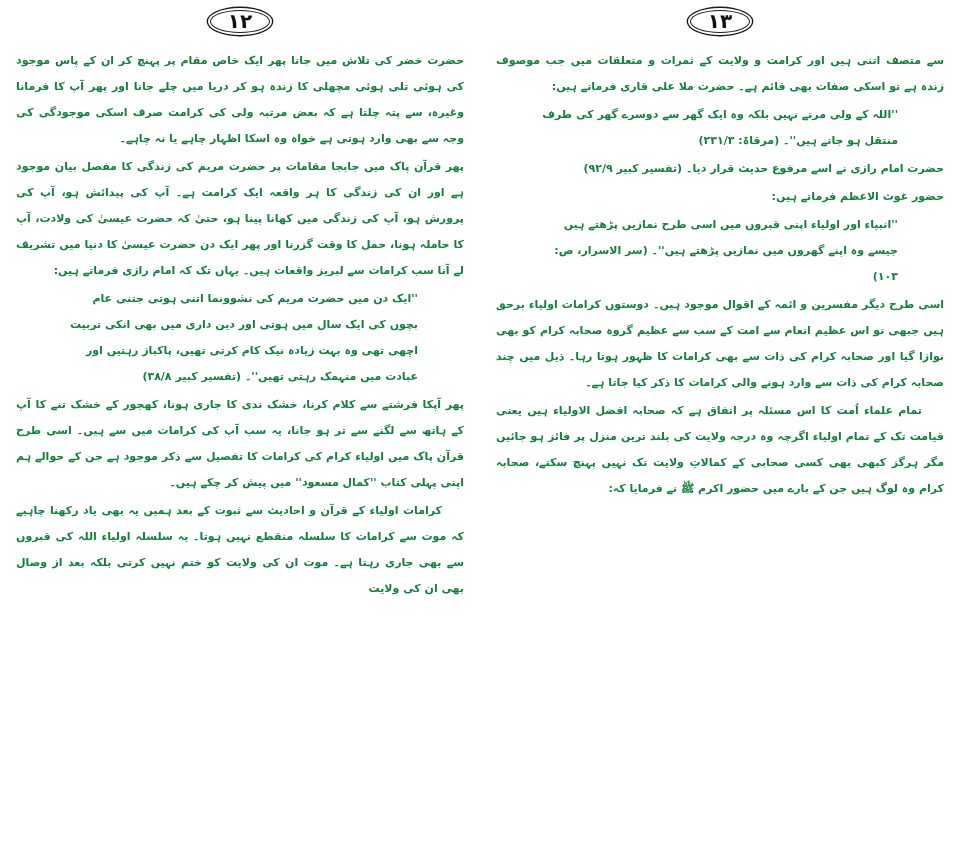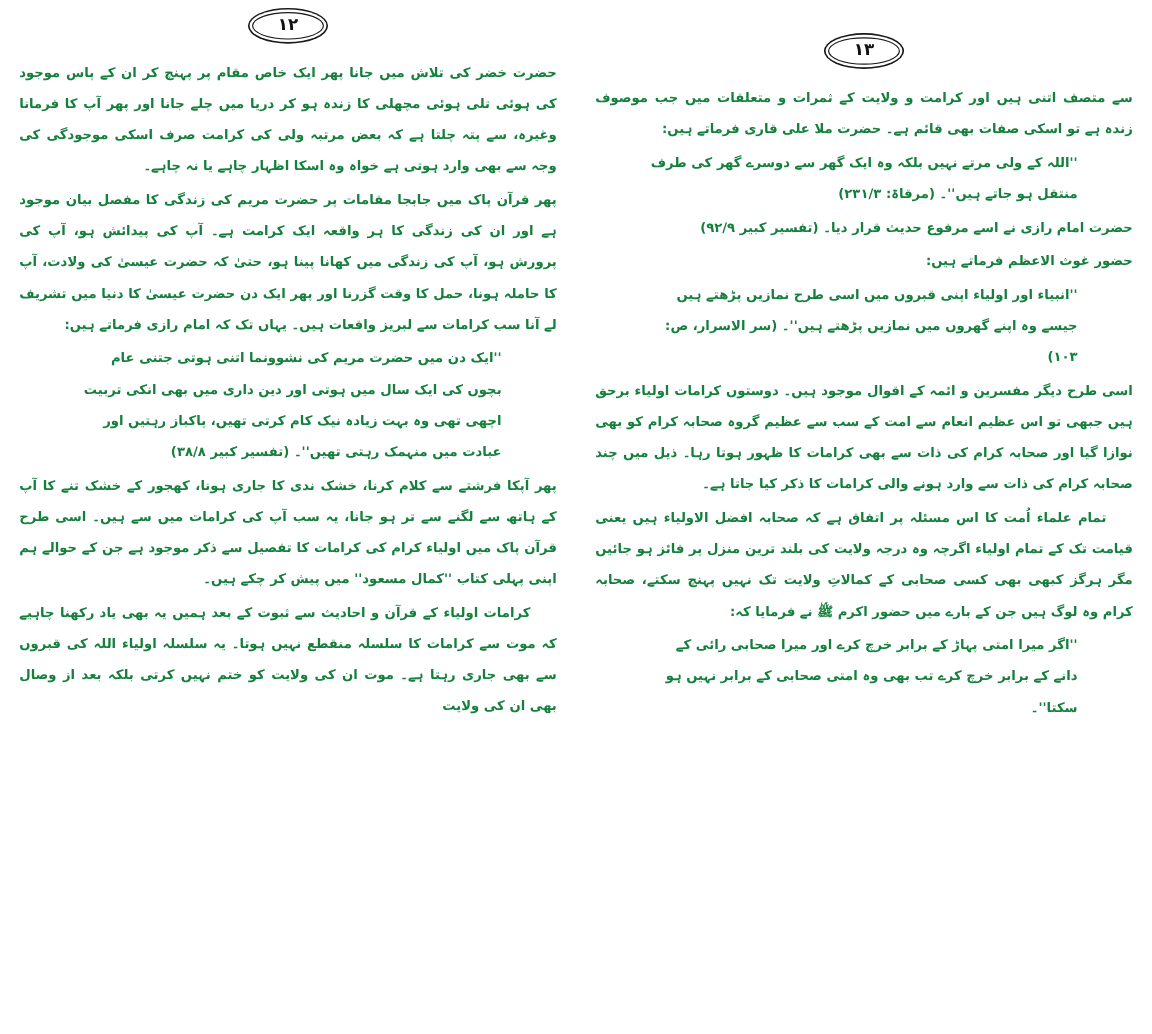--- a/index.html
+++ b/index.html
@@ -21,34 +21,34 @@
     height: 862px;
     background: #ffffff;
   }
   .page {
     width: 480px;
     box-sizing: border-box;
     padding: 8px 16px 10px 16px;
     overflow: hidden;
     direction: rtl;
   }
-  .page.left  { border-left: none; margin-top: 21px; }
+  .page.left  { border-left: none; }
   .badge-wrap {
     text-align: center;
     margin: 2px 0 8px 0;
     height: 30px;
   }
   .badge {
     display: inline-block;
     min-width: 30px;
     padding: 2px 14px 3px 14px;
     border: 1.6px solid #1a1a1a;
     border-radius: 50%;
     box-shadow: 0 0 0 2px #ffffff, 0 0 0 3.4px #1a1a1a;
-    font-size: 14px;
+    font-size: 20px;
     font-weight: bold;
     line-height: 16px;
     color: #111;
     background: #fff;
   }
   p {
     margin: 0 0 2px 0;
     font-size: 11px;
     line-height: 26px;
     font-weight: bold;
@@ -75,21 +75,20 @@
     <div class="badge-wrap">
       <span class="badge">۱۳</span>
     </div>
     <p class="body">سے متصف اتنی ہیں اور کرامت و ولایت کے ثمرات و متعلقات میں جب موصوف زندہ ہے تو اسکی صفات بھی قائم ہے۔ حضرت ملا علی قاری فرماتے ہیں:</p>
     <p class="quote">''اللہ کے ولی مرتے نہیں بلکہ وہ ایک گھر سے دوسرے گھر کی طرف منتقل ہو جاتے ہیں''۔ (مرقاۃ: ۲۳۱/۳)</p>
     <p class="body">حضرت امام رازی نے اسے مرفوع حدیث قرار دیا۔ (تفسیر کبیر ۹۲/۹)</p>
     <p class="body">حضور غوث الاعظم فرماتے ہیں:</p>
     <p class="quote">''انبیاء اور اولیاء اپنی قبروں میں اسی طرح نمازیں پڑھتے ہیں جیسے وہ اپنے گھروں میں نمازیں پڑھتے ہیں''۔ (سر الاسرار، ص: ۱۰۳)</p>
     <p class="body">اسی طرح دیگر مفسرین و ائمہ کے اقوال موجود ہیں۔ دوستوں کرامات اولیاء برحق ہیں جبھی تو اس عظیم انعام سے امت کے سب سے عظیم گروہ صحابہ کرام کو بھی نوازا گیا اور صحابہ کرام کی ذات سے بھی کرامات کا ظہور ہوتا رہا۔ ذیل میں چند صحابہ کرام کی ذات سے وارد ہونے والی کرامات کا ذکر کیا جاتا ہے۔</p>
     <p class="body indent">تمام علماء اُمت کا اس مسئلہ پر اتفاق ہے کہ صحابہ افضل الاولیاء ہیں یعنی قیامت تک کے تمام اولیاء اگرچہ وہ درجہ ولایت کی بلند ترین منزل پر فائز ہو جائیں مگر ہرگز کبھی بھی کسی صحابی کے کمالاتِ ولایت تک نہیں پہنچ سکتے، صحابہ کرام وہ لوگ ہیں جن کے بارے میں حضور اکرم ﷺ نے فرمایا کہ:</p>
-    <p class="quote">''اگر میرا امتی پہاڑ کے برابر خرچ کرے اور میرا صحابی رائی کے دانے کے برابر خرچ کرے تب بھی وہ امتی صحابی کے برابر نہیں ہو سکتا''۔</p>
   </section>
 
   <section class="page right">
     <div class="badge-wrap">
       <span class="badge">۱۲</span>
     </div>
     <p class="body">حضرت خضر کی تلاش میں جانا پھر ایک خاص مقام پر پہنچ کر ان کے پاس موجود کی ہوئی تلی ہوئی مچھلی کا زندہ ہو کر دریا میں چلے جانا اور پھر آپ کا فرمانا وغیرہ، سے پتہ چلتا ہے کہ بعض مرتبہ ولی کی کرامت صرف اسکی موجودگی کی وجہ سے بھی وارد ہوتی ہے خواہ وہ اسکا اظہار چاہے یا نہ چاہے۔</p>
     <p class="body">پھر قرآن پاک میں جابجا مقامات پر حضرت مریم کی زندگی کا مفصل بیان موجود ہے اور ان کی زندگی کا ہر واقعہ ایک کرامت ہے۔ آپ کی پیدائش ہو، آپ کی پرورش ہو، آپ کی زندگی میں کھانا پینا ہو، حتیٰ کہ حضرت عیسیٰ کی ولادت، آپ کا حاملہ ہونا، حمل کا وقت گزرنا اور پھر ایک دن حضرت عیسیٰ کا دنیا میں تشریف لے آنا سب کرامات سے لبریز واقعات ہیں۔ یہاں تک کہ امام رازی فرماتے ہیں:</p>
     <p class="quote">''ایک دن میں حضرت مریم کی نشوونما اتنی ہوتی جتنی عام بچوں کی ایک سال میں ہوتی اور دین داری میں بھی انکی تربیت اچھی تھی وہ بہت زیادہ نیک کام کرتی تھیں، پاکباز رہتیں اور عبادت میں منہمک رہتی تھیں''۔ (تفسیر کبیر ۳۸/۸)</p>
     <p class="body">پھر آپکا فرشتے سے کلام کرنا، خشک ندی کا جاری ہونا، کھجور کے خشک تنے کا آپ کے ہاتھ سے لگنے سے تر ہو جانا، یہ سب آپ کی کرامات میں سے ہیں۔ اسی طرح قرآن پاک میں اولیاء کرام کی کرامات کا تفصیل سے ذکر موجود ہے جن کے حوالے ہم اپنی پہلی کتاب ''کمال مسعود'' میں پیش کر چکے ہیں۔</p>

